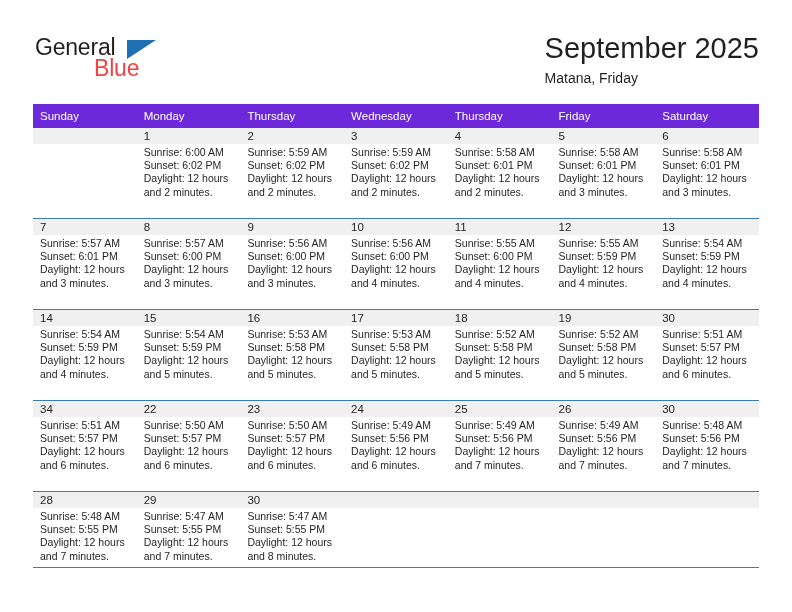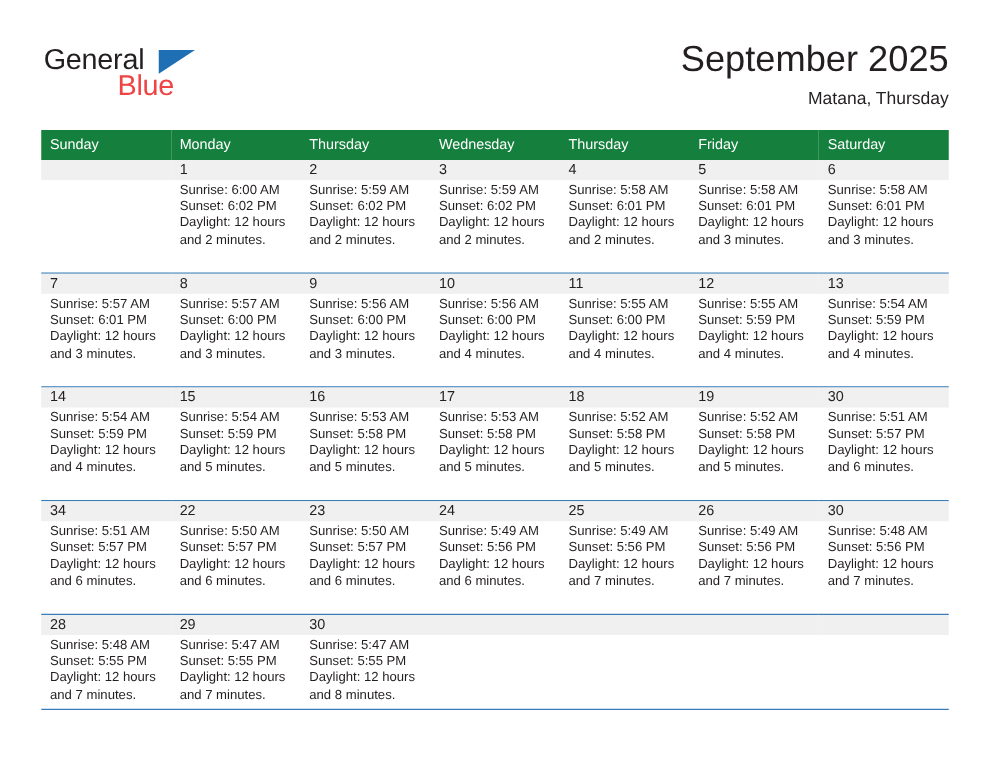--- a/index.html
+++ b/index.html
@@ -61,21 +61,20 @@
     font-size: 23px;
     letter-spacing: -0.2px;
     color: #ef4444;
     font-family: "Liberation Sans", sans-serif;
   }
 
   .title-block {
     position: absolute;
     right: 0;
     top: 0;
-    text-align: right;
   }
   .cal-title {
     font-size: 29px;
     color: #231f20;
     line-height: 36px;
     white-space: nowrap;
   }
   .cal-subtitle {
     font-size: 14px;
     color: #231f20;
@@ -92,21 +91,21 @@
     width: 726px;
   }
   table.cal {
     border-collapse: collapse;
     table-layout: fixed;
     width: 726px;
   }
   table.cal col { width: 103.71px; }
 
   thead th {
-    background: #15803d;
+    background: #6d28d9;
     color: #ffffff;
     font-size: 11.5px;
     font-weight: normal;
     text-align: left;
     padding: 5px 0 5px 7px;
     height: 14px;
     vertical-align: middle;
   }
 
   tbody tr.week-row > td {
@@ -156,21 +155,21 @@
 <div class="page">
 
   <div class="header">
     <div class="logo">
       <span class="logo-general">General</span>
       <span class="logo-triangle"></span>
       <span class="logo-blue">Blue</span>
     </div>
     <div class="title-block">
       <div class="cal-title">September 2025</div>
-      <div class="cal-subtitle">Matana, Thursday</div>
+      <div class="cal-subtitle">Matana, Friday</div>
     </div>
   </div>
 
   <div class="calendar">
     <table class="cal">
       <colgroup>
         <col>
           <col>
           <col>
           <col>

